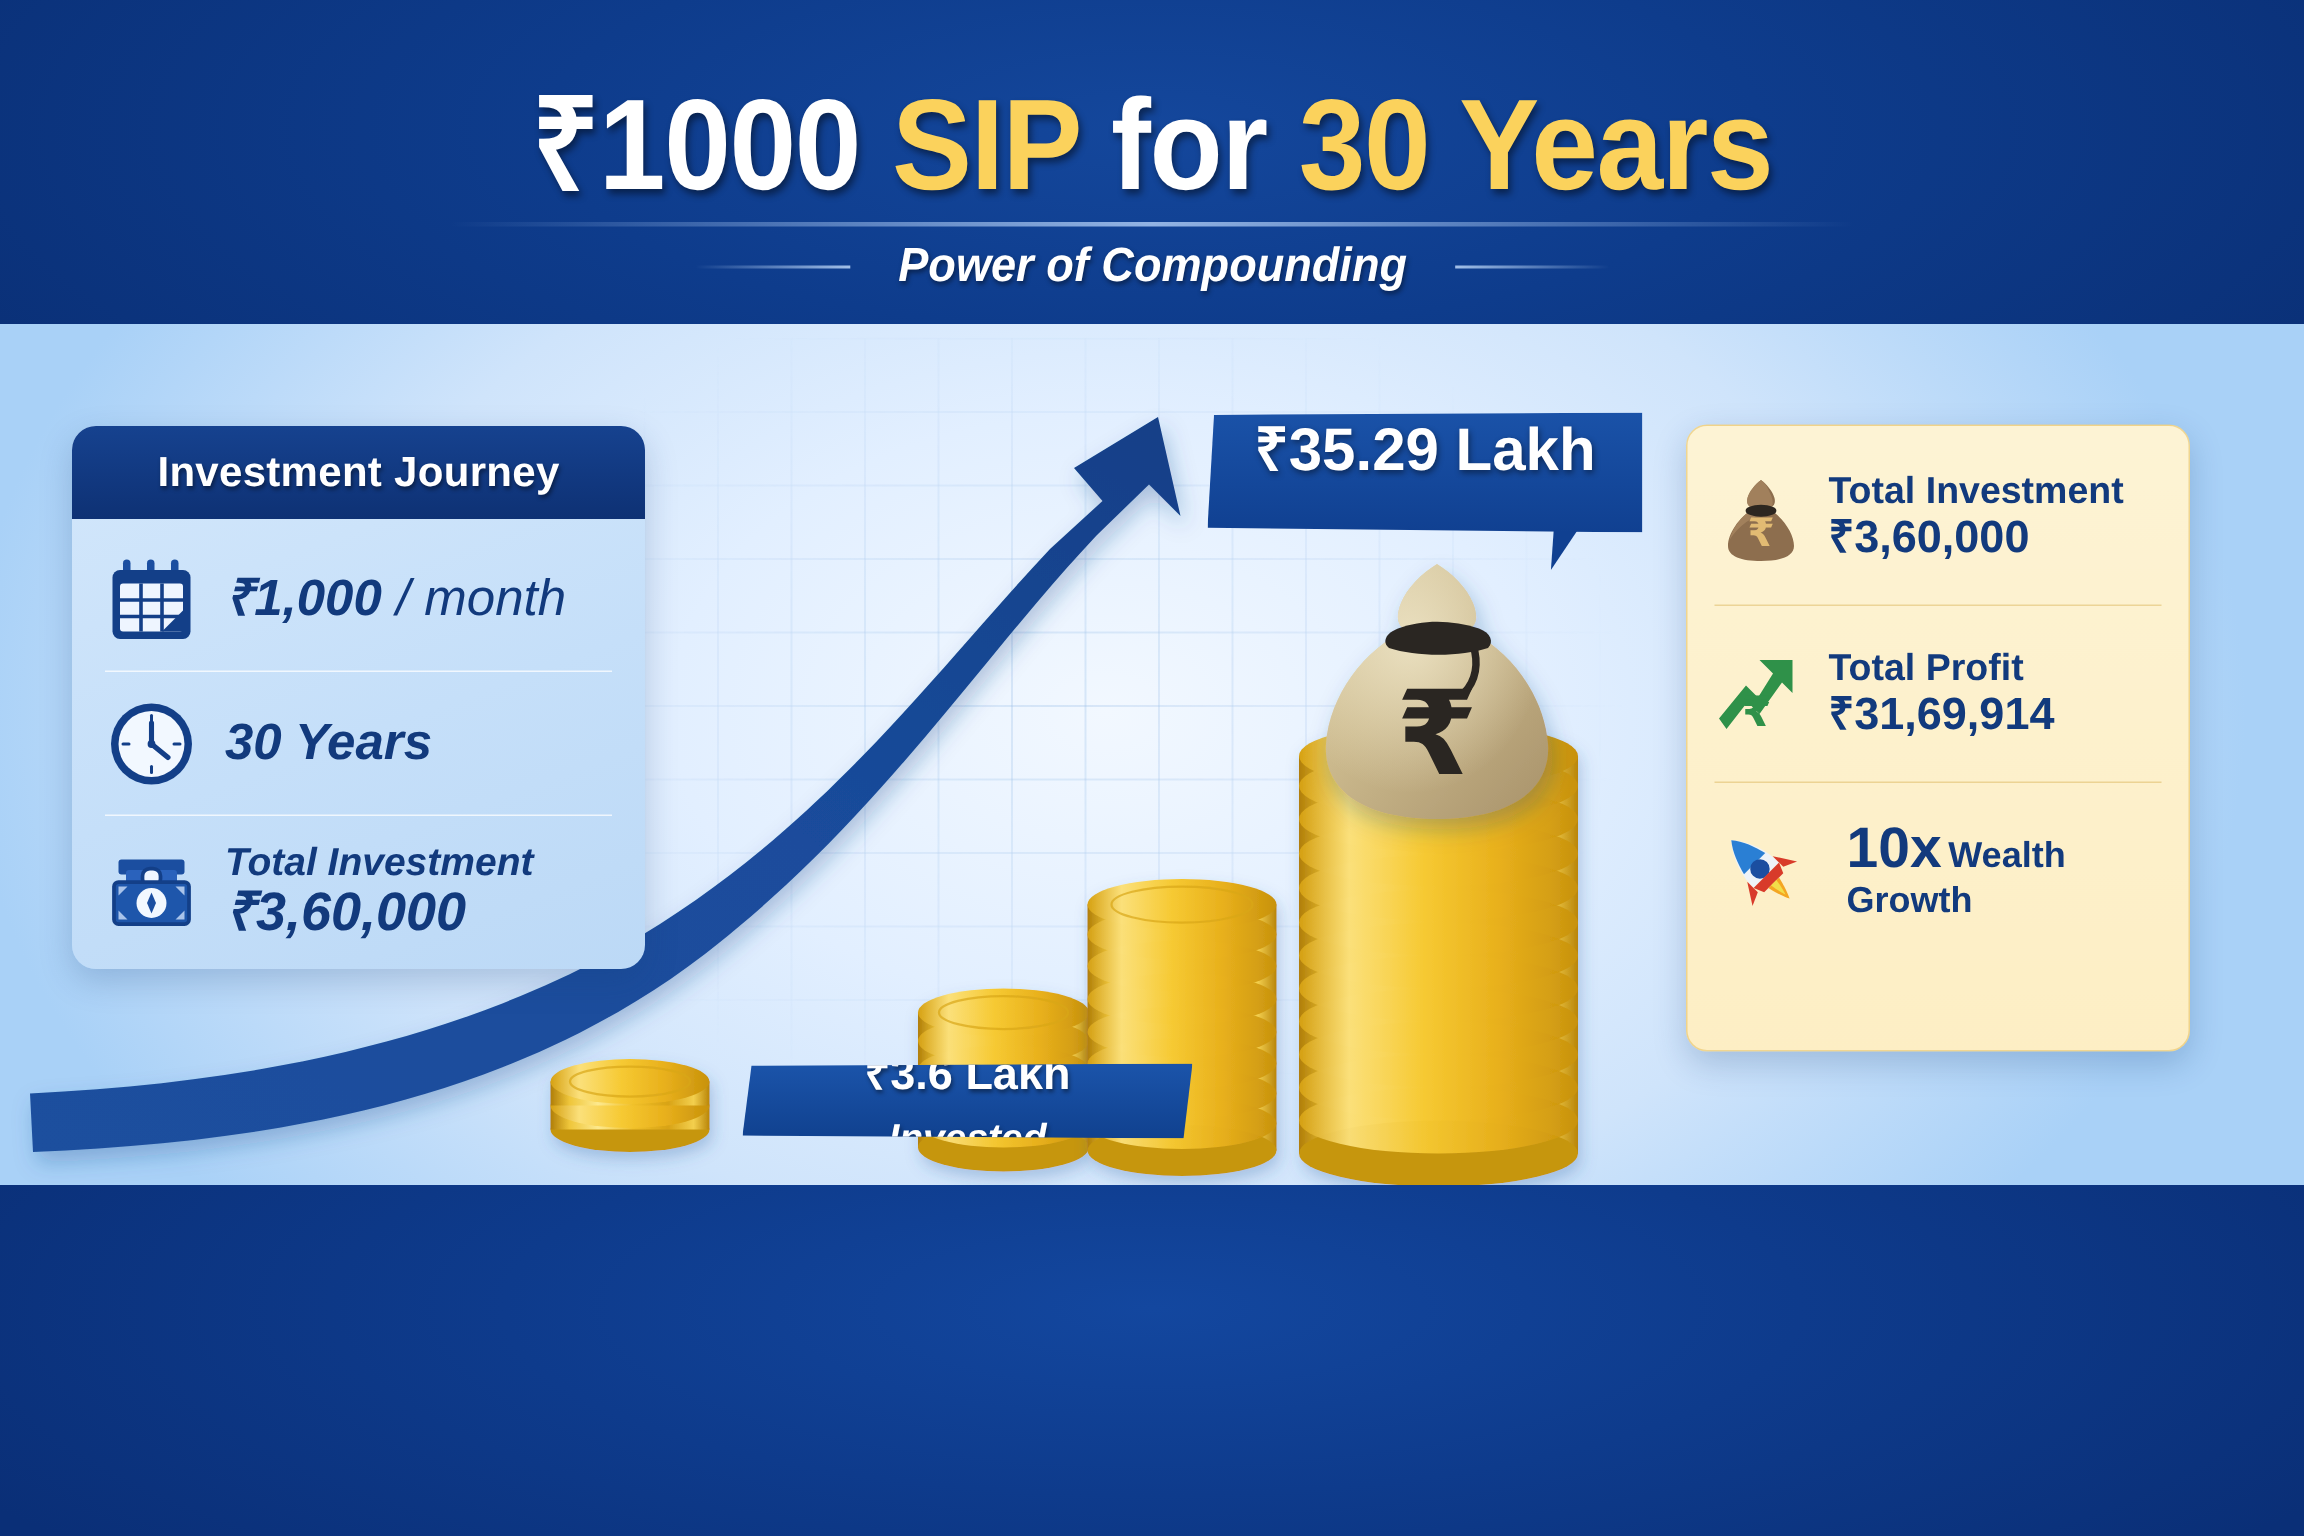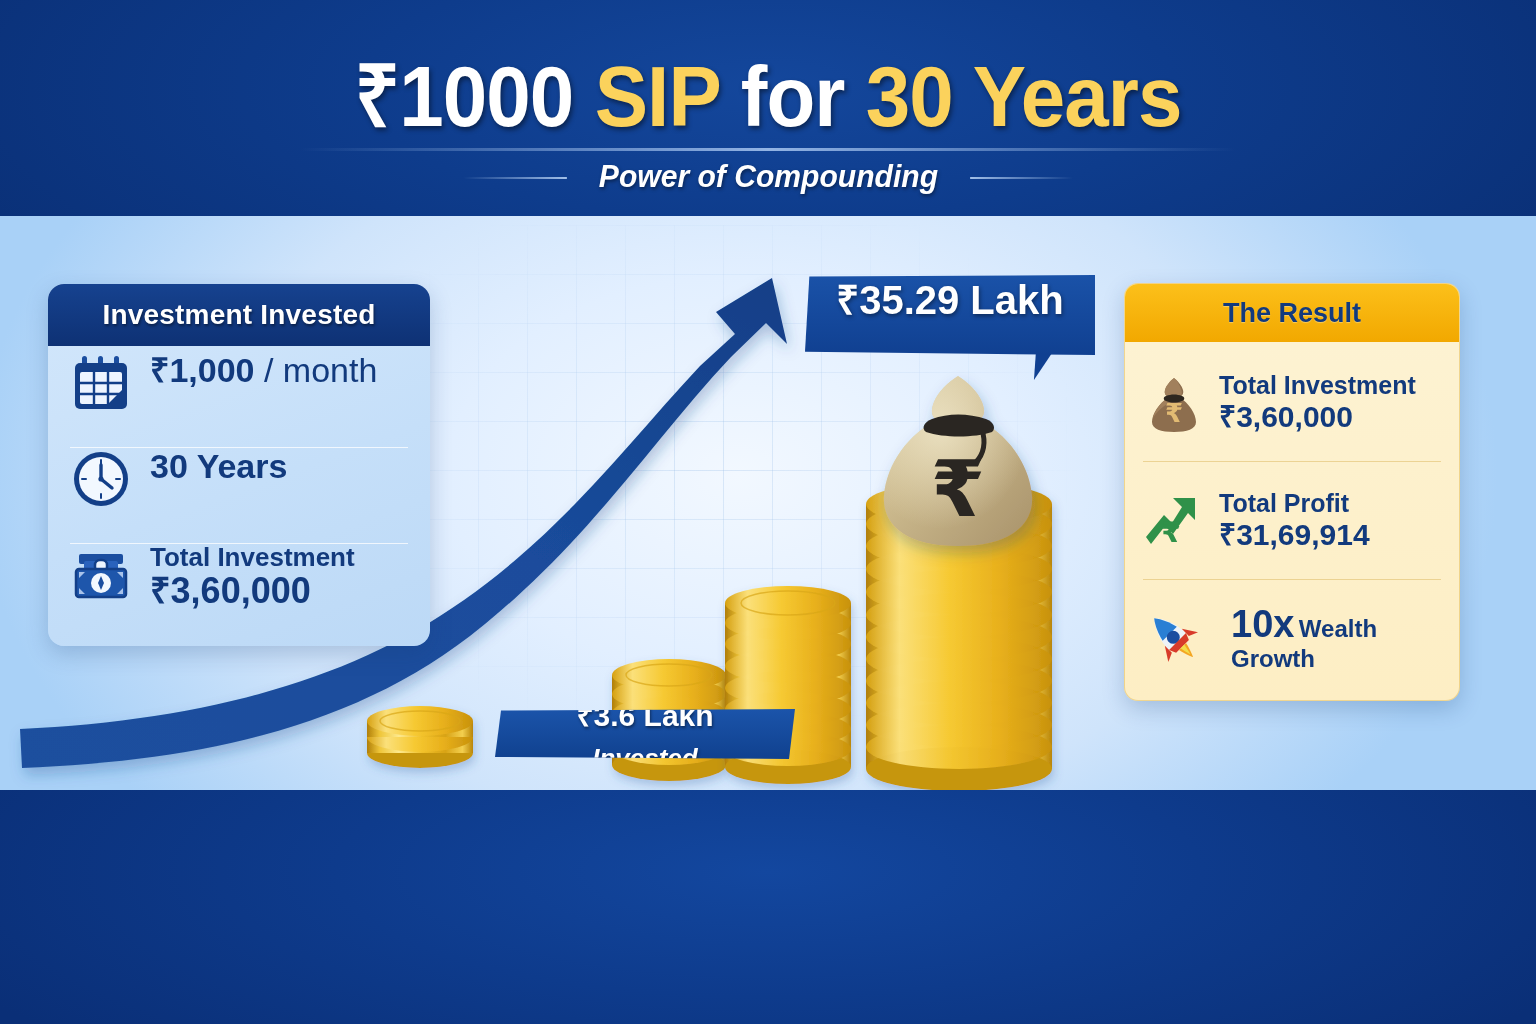--- a/index.html
+++ b/index.html
@@ -74,22 +74,23 @@
     box-shadow:0 8px 22px rgba(20,60,120,.22);
   }
   .journey-head {
     height:62px; display:flex; align-items:center; justify-content:center;
     background:linear-gradient(180deg,#16428f 0%, #0e3174 100%);
     color:#fff; font-size:28px; font-weight:bold; letter-spacing:.2px;
     text-shadow:1px 2px 3px rgba(0,0,0,.45);
   }
   .journey-rows { padding:6px 22px 0 22px; }
   .jrow {
-    display:flex; gap:18px; height:96px;
+    display:flex; align-items:center; gap:18px; height:96px;
     border-bottom:1px solid rgba(255,255,255,.75);
+    font-style:italic;
   }
   .jrow:last-child { border-bottom:none; height:100px; }
   .jtext { color:#123a7d; font-weight:bold; line-height:1.06; }
   .jtext .big { font-size:34px; }
   .jtext .lab { font-size:26px; }
   .jtext .val { font-size:36px; }
   .jtext .light { font-weight:normal; }
 
   .icon-box { width:62px; height:62px; flex:none; position:relative; }
 
@@ -292,21 +293,21 @@
                C 1008,330 1034,310 1032,280 C 1030,248 1006,216 978,204
                C 984,202 986,196 982,186 C 978,176 968,166 958,160 Z" fill="url(#bagHi)"></path>
       <path d="M 932,203 C 948,197 968,197 986,203 C 994,206 996,212 992,216
                C 974,222 944,222 926,216 C 921,212 924,206 932,203 Z" fill="#2a2621"></path>
       <path d="M 982,214 C 986,226 984,238 976,246" stroke="#2a2621" stroke-width="5" fill="none" stroke-linecap="round"></path>
       <text x="958" y="300" text-anchor="middle" font-family="DejaVu Sans, sans-serif" font-size="78" font-weight="bold" fill="#2a2621">₹</text>
     </g>
   </svg>
 
   <div class="journey-card">
-    <div class="journey-head">Investment Invested</div>
+    <div class="journey-head">Investment Journey</div>
     <div class="journey-rows">
 
       <div class="jrow">
         <div class="icon-box">
           <svg viewBox="0 0 62 62" width="62" height="62" xmlns="http://www.w3.org/2000/svg">
             <rect x="12" y="4" width="5" height="12" rx="2.5" fill="#1b4ea0"></rect>
             <rect x="28" y="4" width="5" height="12" rx="2.5" fill="#1b4ea0"></rect>
             <rect x="44" y="4" width="5" height="12" rx="2.5" fill="#1b4ea0"></rect>
             <rect x="5" y="11" width="52" height="46" rx="5" fill="#133f88"></rect>
             <rect x="10" y="20" width="42" height="32" rx="2" fill="#eef5ff"></rect>
@@ -372,21 +373,20 @@
       <div class="b1">₹35.29 Lakh</div>
     </div>
   </div>
 
   <div class="invested-banner">
     <span class="i1">₹3.6 Lakh</span>
     <span class="i2">Invested</span>
   </div>
 
   <div class="result-card">
-    <div class="result-head">The Result</div>
     <div class="result-rows">
 
       <div class="rrow">
         <div class="icon-box">
           <svg viewBox="0 0 62 62" width="62" height="62" xmlns="http://www.w3.org/2000/svg">
             <path d="M 31,6 C 27,9 23,14 22,18 C 21,22 23,24 26,25
                      C 16,31 9,42 9,50 C 9,57 18,60 31,60 C 44,60 53,57 53,50
                      C 53,42 46,31 36,25 C 39,24 41,22 40,18 C 39,14 35,9 31,6 Z" fill="#8d6e4e"></path>
             <path d="M 31,6 C 27,9 23,14 22,18 C 21,22 23,24 26,25
                      C 18,30 12,38 10,46 C 16,36 26,30 34,28 C 38,27 40,22 38,17

